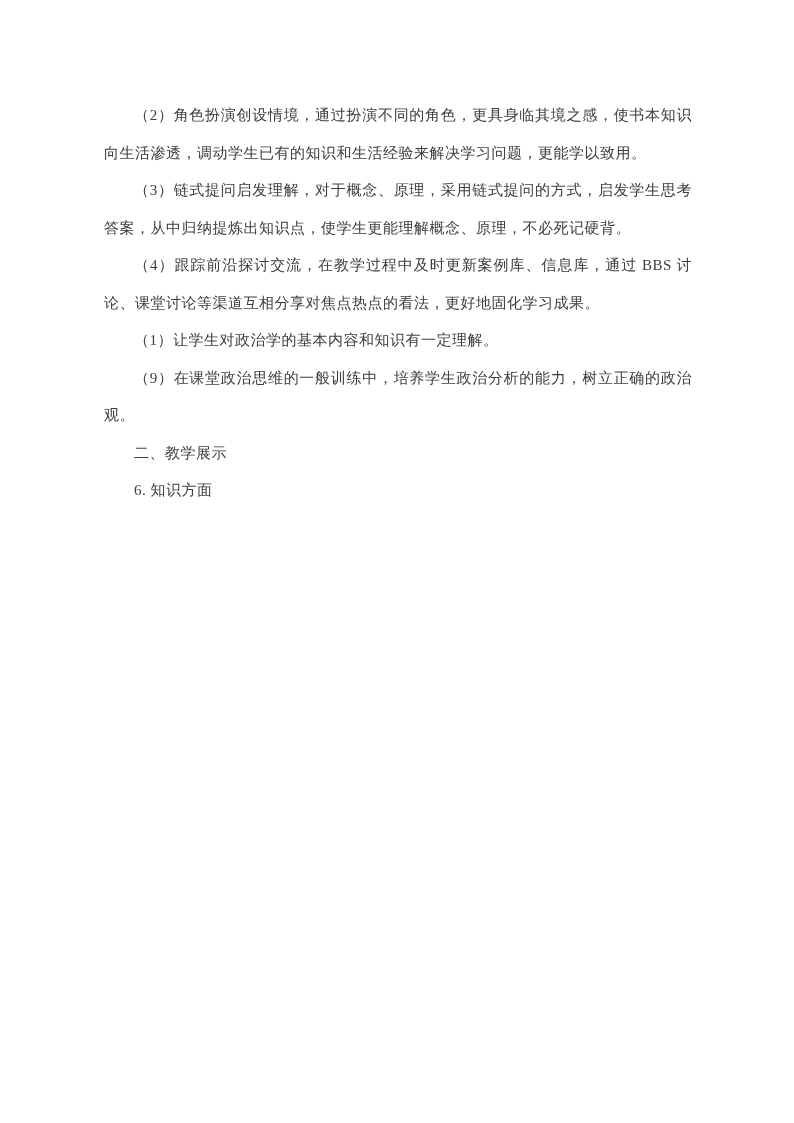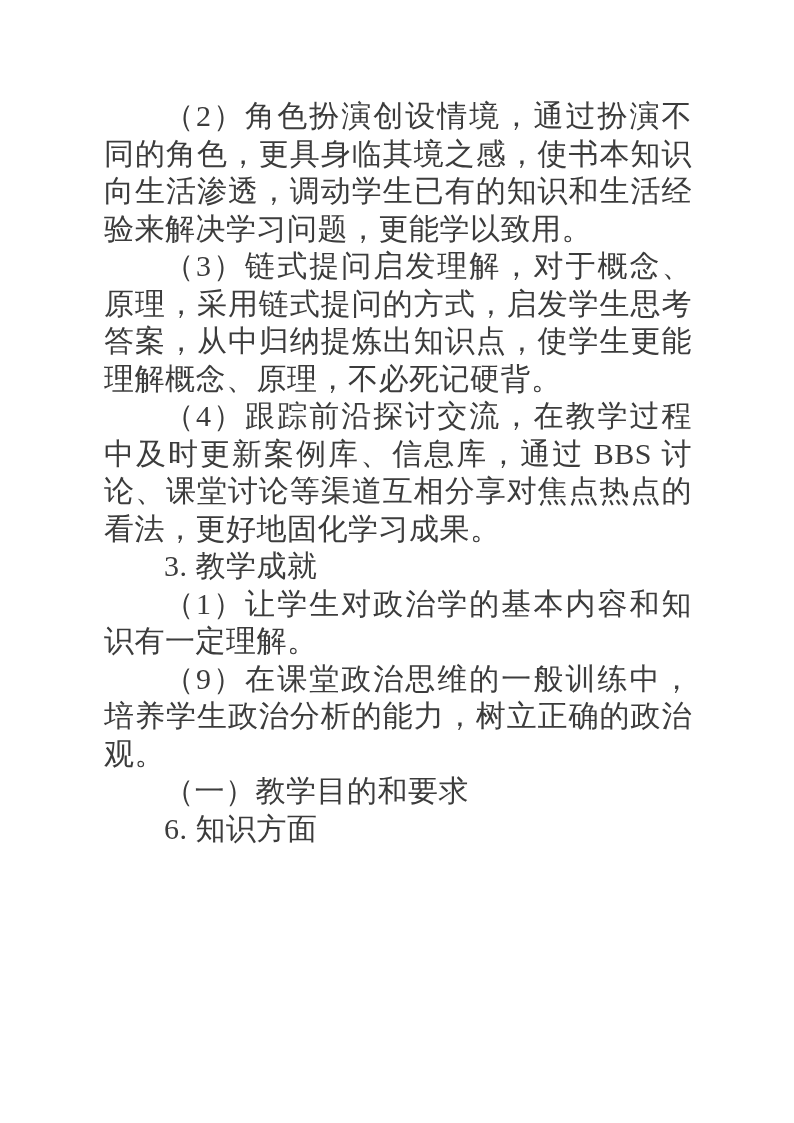--- a/index.html
+++ b/index.html
@@ -14,38 +14,37 @@
     background: #ffffff;
     overflow: hidden;
     font-family: "Liberation Serif", "DejaVu Serif", serif;
   }
   .content {
     position: absolute;
     top: 97px;
     left: 104px;
     width: 588px;
     color: #3c3c3c;
-    font-size: 30px;
+    font-size: 15px;
     line-height: 37.5px;
     text-align: justify;
     letter-spacing: 0.5px;
   }
   .content p {
     margin: 0;
     padding: 0;
     text-indent: 2em;
   }
 </style>
 </head>
 <body>
 
 <div class="page">
   <div class="content">
     <p>（2）角色扮演创设情境，通过扮演不同的角色，更具身临其境之感，使书本知识向生活渗透，调动学生已有的知识和生活经验来解决学习问题，更能学以致用。</p>
     <p>（3）链式提问启发理解，对于概念、原理，采用链式提问的方式，启发学生思考答案，从中归纳提炼出知识点，使学生更能理解概念、原理，不必死记硬背。</p>
     <p>（4）跟踪前沿探讨交流，在教学过程中及时更新案例库、信息库，通过 BBS 讨论、课堂讨论等渠道互相分享对焦点热点的看法，更好地固化学习成果。</p>
-    <p>3. 教学成就</p>
     <p>（1）让学生对政治学的基本内容和知识有一定理解。</p>
     <p>（9）在课堂政治思维的一般训练中，培养学生政治分析的能力，树立正确的政治观。</p>
-    <p>（一）教学目的和要求</p>
+    <p>二、教学展示</p>
     <p>6. 知识方面</p>
   </div>
 </div>
 
 </body></html>

